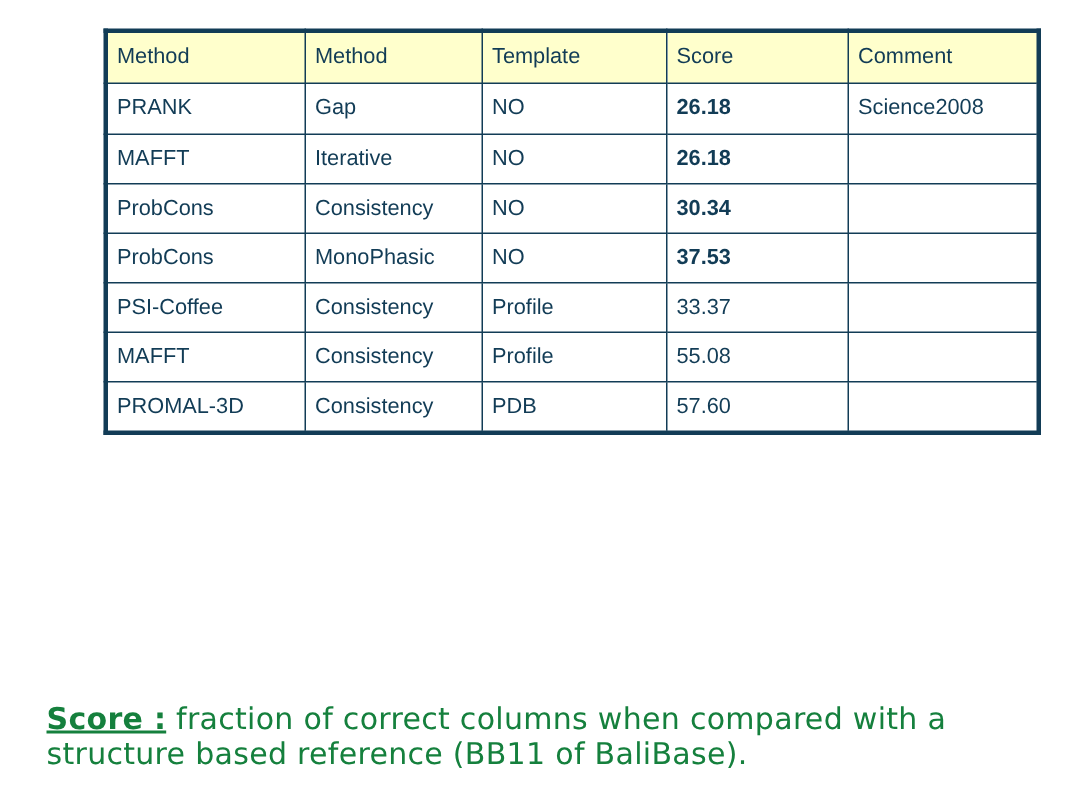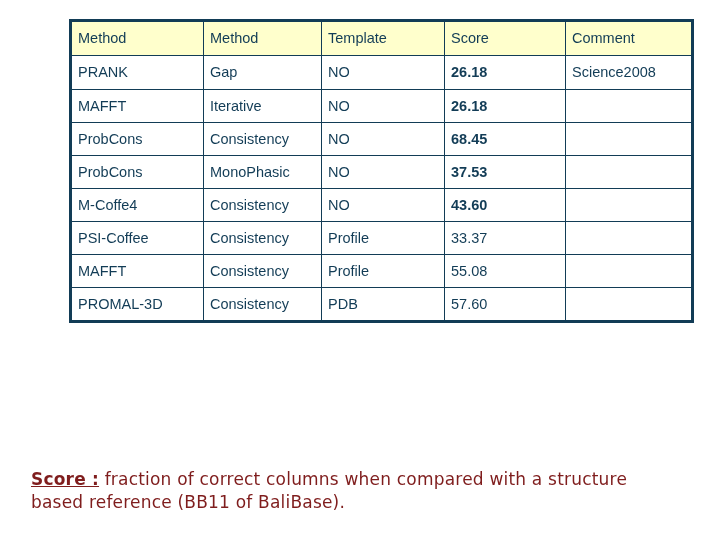--- a/index.html
+++ b/index.html
@@ -81,23 +81,23 @@
     line-height: 33px;
   }
 
   
   .caption {
     position: absolute;
     left: 31px;
     top: 468px;
     width: 610px;
     font-family: "DejaVu Sans", sans-serif;
-    font-size: 17px;
+    font-size: 20px;
     line-height: 23px;
-    color: #7f1d1d;
+    color: #15803d;
     letter-spacing: 0.2px;
   }
   .caption .score-term {
     font-weight: bold;
     text-decoration: underline;
   }
 </style>
 </head>
 <body>
 
@@ -133,35 +133,28 @@
             <td>MAFFT</td>
             <td>Iterative</td>
             <td>NO</td>
             <td class="score">26.18</td>
             <td></td>
           </tr>
           <tr>
             <td>ProbCons</td>
             <td>Consistency</td>
             <td>NO</td>
-            <td class="score">68.45</td>
+            <td class="score">30.34</td>
             <td></td>
           </tr>
           <tr>
             <td>ProbCons</td>
             <td>MonoPhasic</td>
             <td>NO</td>
             <td class="score">37.53</td>
-            <td></td>
-          </tr>
-          <tr>
-            <td>M-Coffe4</td>
-            <td>Consistency</td>
-            <td>NO</td>
-            <td class="score">43.60</td>
             <td></td>
           </tr>
           <tr class="bold">
             <td>PSI-Coffee</td>
             <td>Consistency</td>
             <td>Profile</td>
             <td class="score">33.37</td>
             <td></td>
           </tr>
           <tr class="bold">

